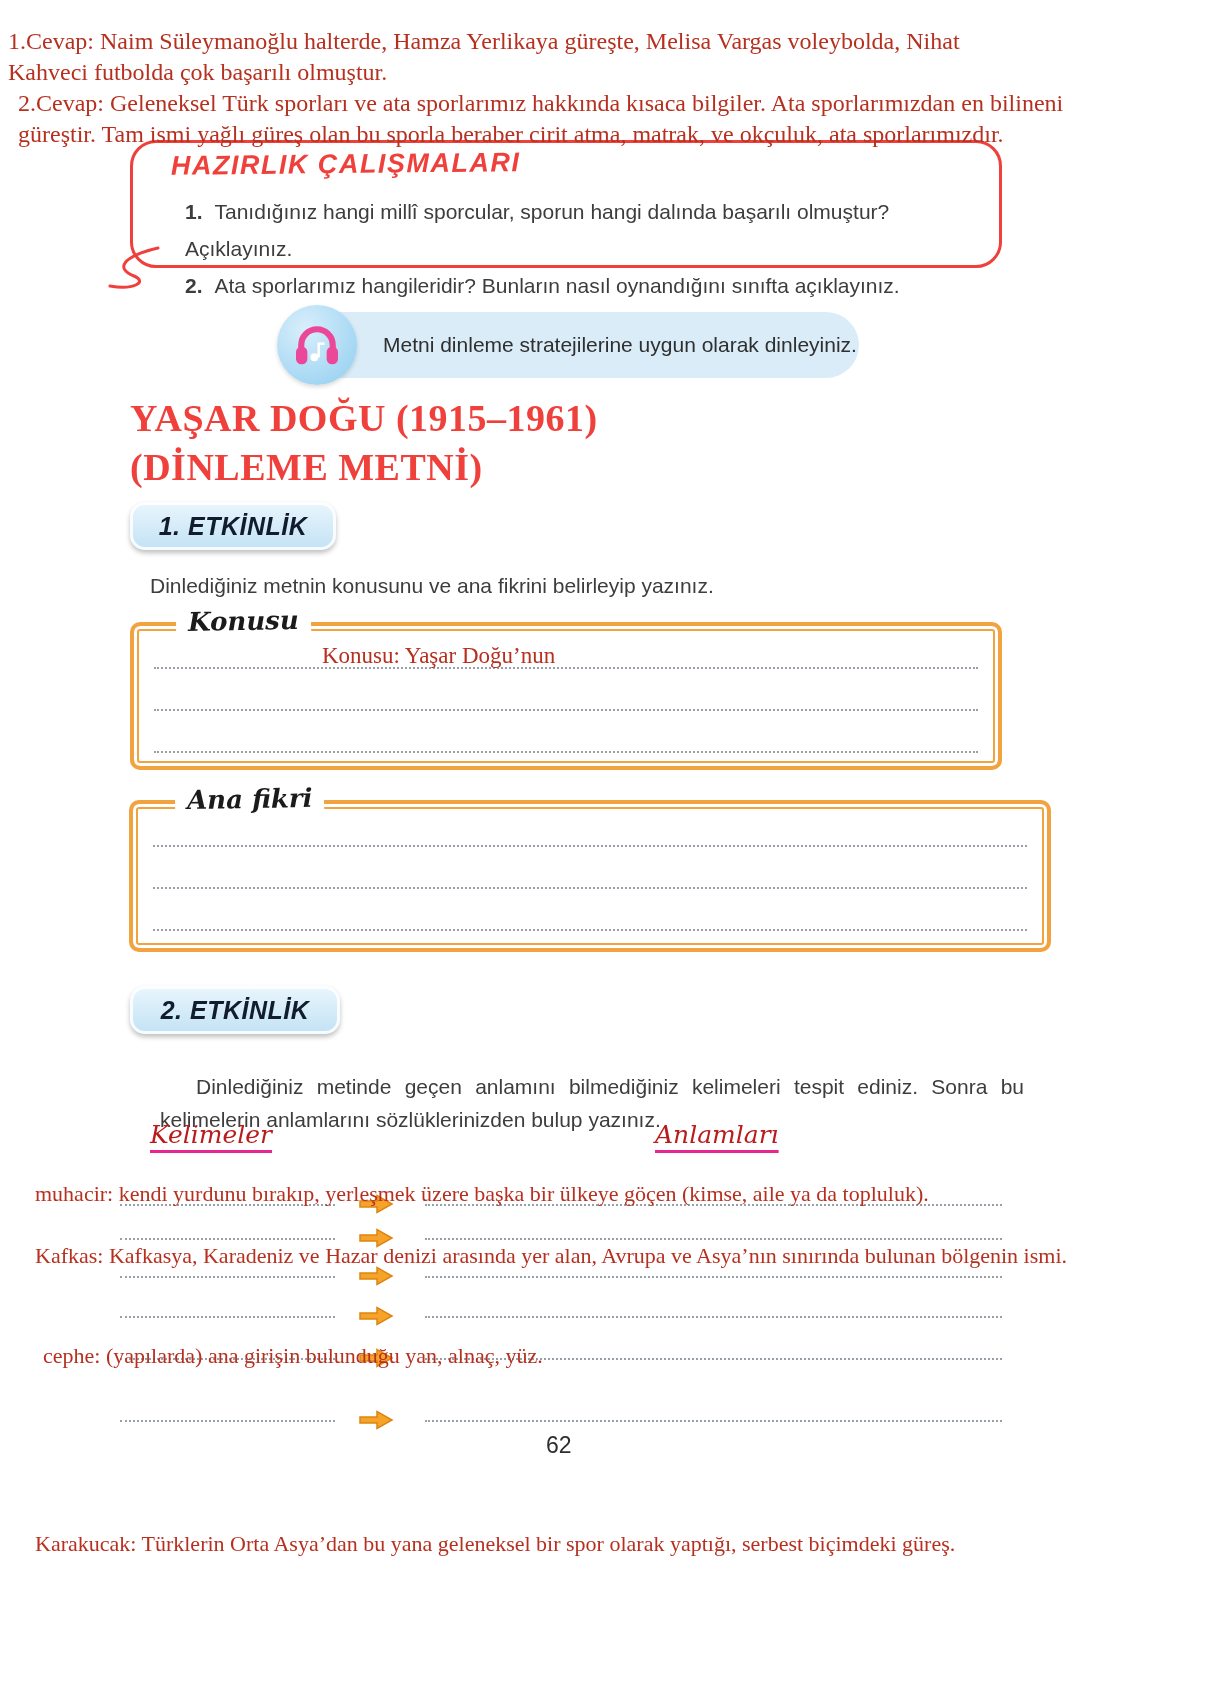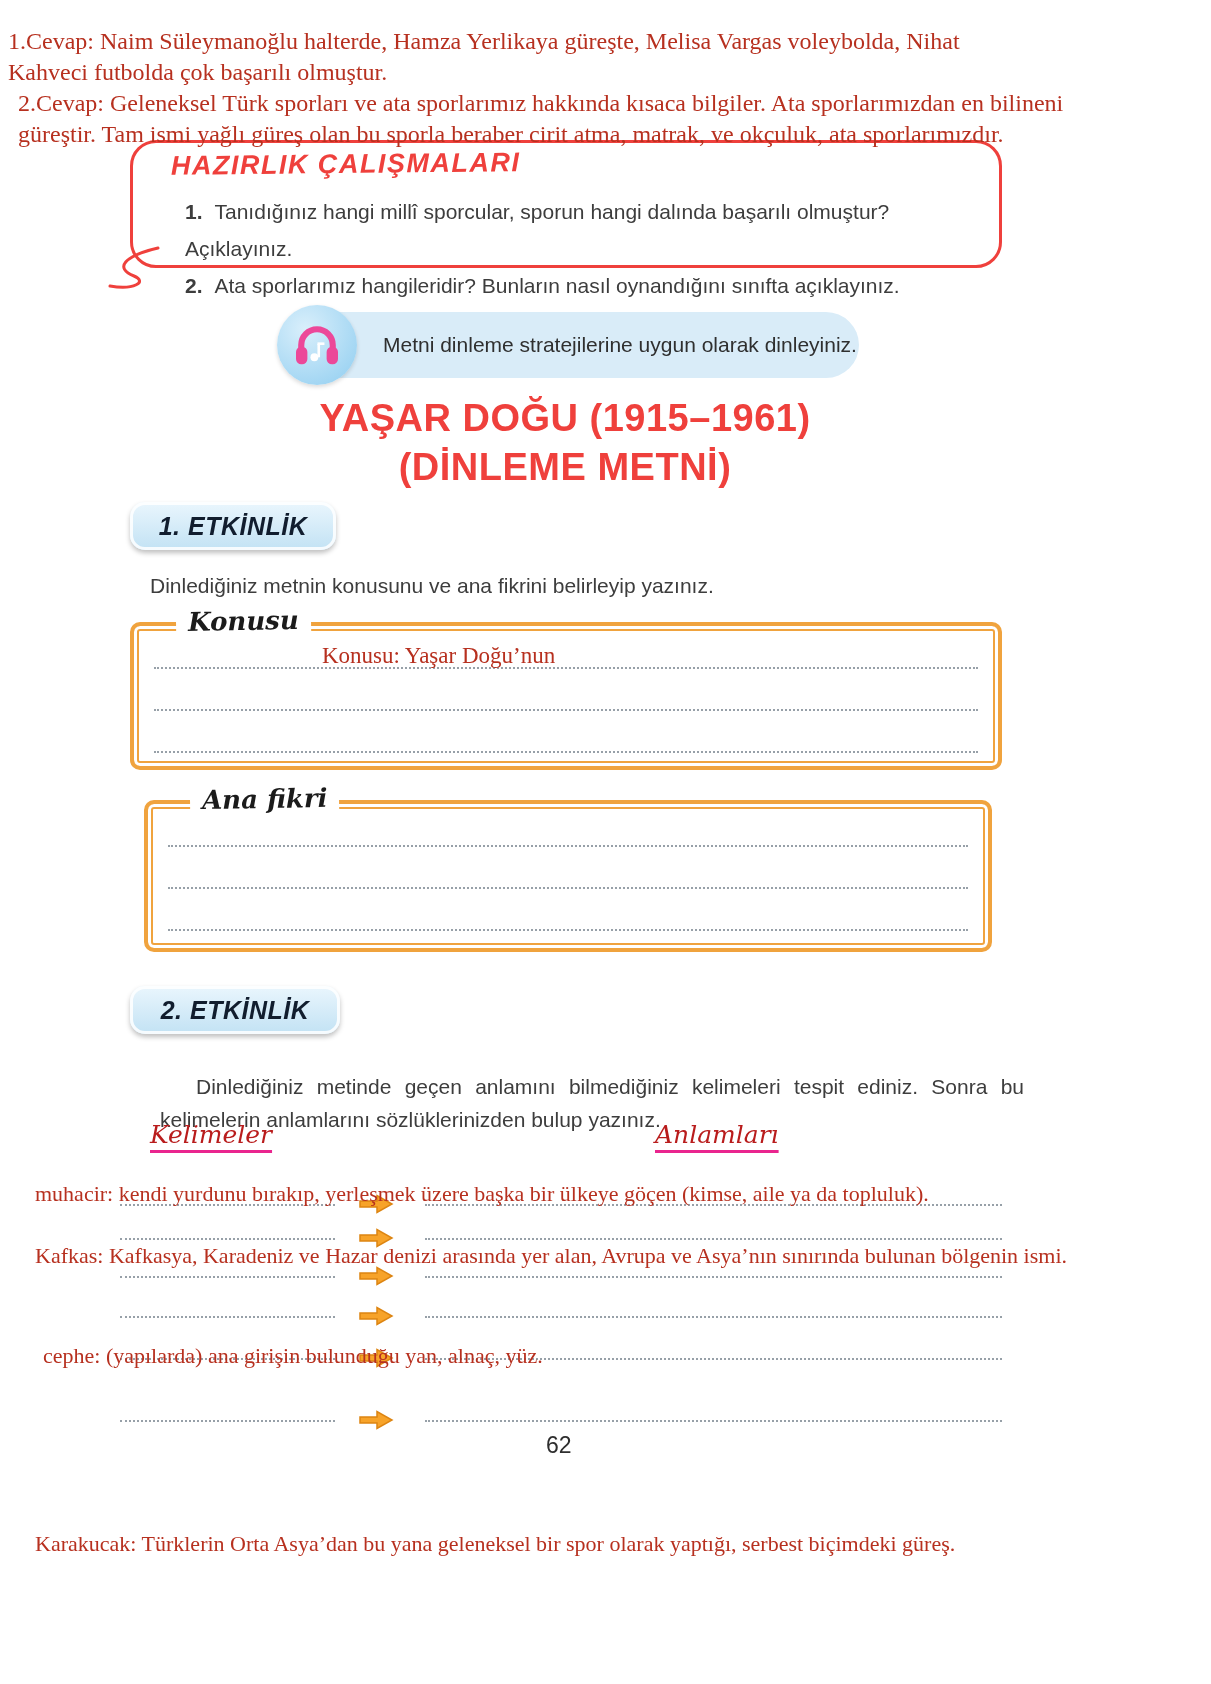--- a/index.html
+++ b/index.html
@@ -31,41 +31,41 @@
   
   .banner{left:283px;top:312px;width:576px;height:66px;background:var(--banner-blue);
           border-radius:36px}
   .banner-icon{position:absolute;left:-6px;top:-7px;width:80px;height:80px;border-radius:50%;
                background:radial-gradient(circle at 35% 30%, #d9effb, #8fcdf0);
                display:flex;align-items:center;justify-content:center;
                box-shadow:0 2px 4px rgba(0,0,0,.15)}
   .banner-text{display:block;padding-left:100px;line-height:66px;font-size:21px;color:#2f2f2f}
 
   
-  .main-title{left:130px;top:394px;width:870px;text-align:center;color:var(--print-red);
-              font-family:Liberation Sans, sans-serif;font-weight:800;font-size:38px;
+  .main-title{left:130px;top:394px;width:870px;color:var(--print-red);
+              font-family:Liberation Serif, serif;font-weight:800;font-size:38px;
               line-height:49px;letter-spacing:.5px}
 
   
   .badge{background:linear-gradient(180deg,#eaf6fd 0%, var(--badge-blue) 100%);
          border-radius:15px;text-align:center;line-height:48px;
          font-size:25px;font-weight:bold;font-style:italic;color:#111d2e;letter-spacing:.5px;
          box-shadow:inset 0 0 0 3px rgba(255,255,255,.85), 0 3px 5px rgba(0,0,0,.25)}
   .badge1{left:130px;top:502px;width:206px;height:48px}
   .badge2{left:130px;top:986px;width:210px;height:48px}
 
   .instr1{left:150px;top:574px;font-size:21px;color:var(--text-dark)}
   .instr2{left:148px;top:1058px;width:864px;font-size:21px;line-height:33px;
           text-align:justify;text-indent:36px;color:var(--text-dark)}
 
   
   .obox{position:absolute;border:4px solid var(--orange);border-radius:10px;background:#fff;
         box-shadow:inset 0 0 0 3px #fff, inset 0 0 0 5px var(--orange)}
   .kbox{left:130px;top:622px;width:872px;height:148px}
-  .abox{left:144px;top:800px;width:848px;height:152px}
+  .abox{left:129px;top:800px;width:922px;height:152px}
   .obox-label{position:absolute;top:-20px;left:42px;background:#fff;padding:0 12px;
               font-family:"DejaVu Serif",serif;font-style:italic;font-weight:bold;font-size:26px;
               color:#1b1b1b;transform:rotate(-1deg);z-index:2}
   .obox-lines{padding:1px 20px 0}
   .obox .line{height:42px;border-bottom:2px dotted var(--dots-gray)}
   .line.with-answer{display:flex;align-items:flex-end;padding-left:168px}
   .konusu-ans{font-family:"Liberation Serif",serif;color:var(--ink-red);font-size:23px;
               line-height:26px;position:relative;top:2px}
 
   

